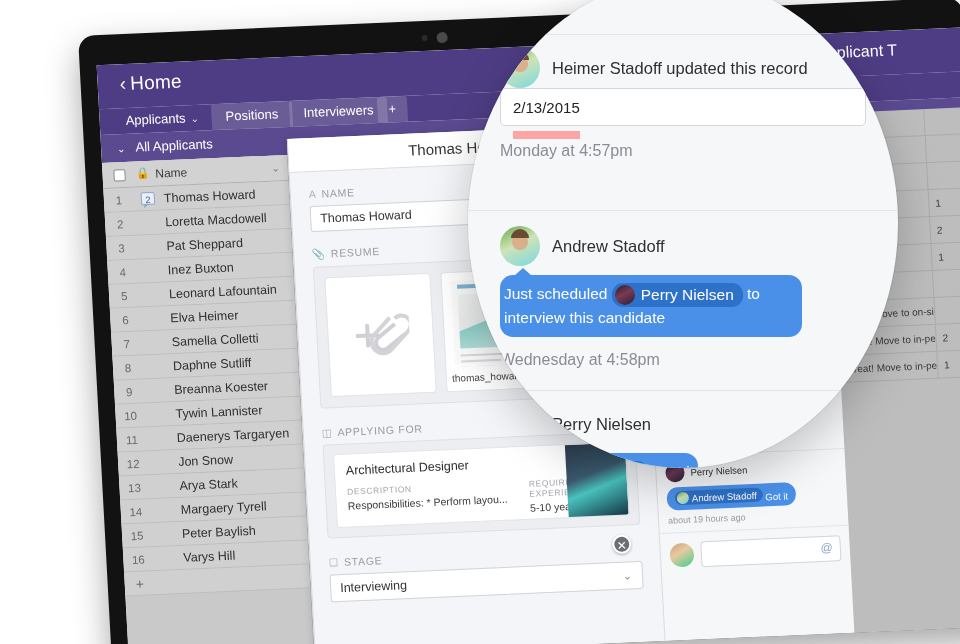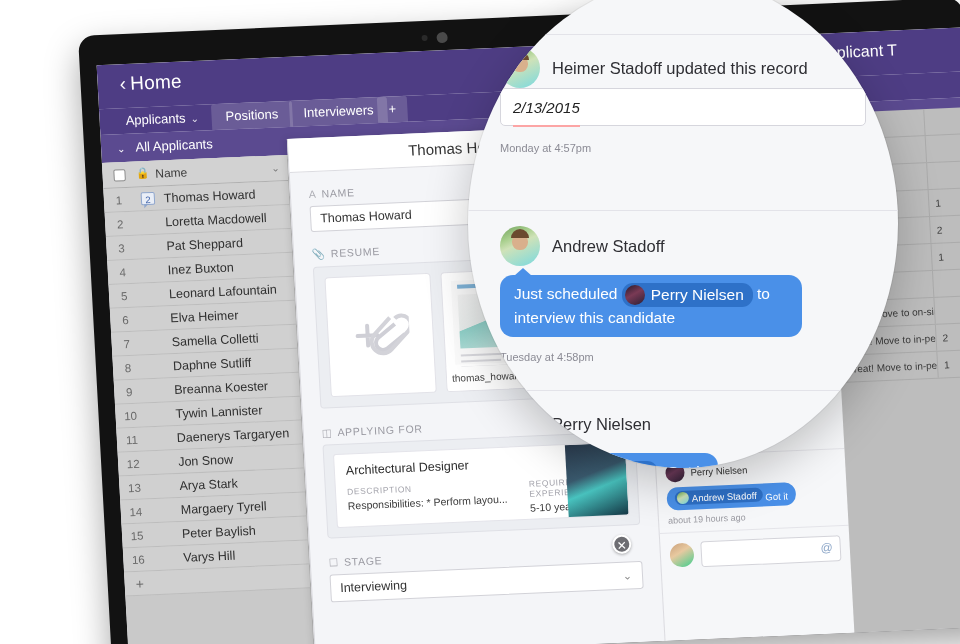--- a/index.html
+++ b/index.html
@@ -218,24 +218,24 @@
   .mav.perry:after{
     content:""; position:absolute; left:13px; top:9px; width:15px; height:17px; border-radius:50%;
     background:#4a3022;
   }
   .m-name { font-size:16.5px; color:#2e2e33; }
   .m-label { font-size:11.5px; letter-spacing:.9px; color:#8c8c96; }
   .m-input {
     background:#fff; border:1px solid #d6d6dd; border-radius:5px; height:38px; line-height:37px;
     font-size:15px; color:#222; padding:0 12px;
   }
-  .m-input .udl { border-bottom:2px solid #fca5a5; padding-bottom:9px;font-style:italic; }
-  .m-time { font-size:11px; color:#8b8b95; }
+  .m-input .udl { border-bottom:8px solid #fca5a5; padding-bottom:15px; }
+  .m-time { font-size:16px; color:#8b8b95; }
   .m-bubble {
-    background:#4a90e8; color:#fff; border-radius:13px; padding:8px 14px;
+    background:#4a90e8; color:#fff; border-radius:13px; padding:8px 4px;
     font-size:15.5px; line-height:1.38; display:inline-block; position:relative;
   }
   .m-bubble:before{
     content:""; position:absolute; left:14px; top:-7px; width:0;height:0;
     border-left:9px solid transparent; border-right:9px solid transparent; border-bottom:8px solid #4a90e8;
   }
   .m-mention {
     background:#2e71c8; border-radius:11px; padding:1px 9px 2px 3px;
     display:inline-flex; align-items:center; gap:6px; vertical-align:middle;
   }
@@ -551,21 +551,21 @@
         <div style="margin-top:9px;">
           <div class="m-bubble" style="max-width:302px;">
             <span>Just scheduled</span>
             <span class="m-mention">
               <span class="mm perry"></span>
               <span>Perry Nielsen</span>
             </span>
             <span>to interview this candidate</span>
           </div>
         </div>
-        <div class="m-time" style="margin-top:14px;">Tuesday at 4:58pm</div>
+        <div class="m-time" style="margin-top:14px;">Wednesday at 4:58pm</div>
       </div>
 
       <div class="m-sep" style="top:412px;"></div>
 
       <div class="m-item" style="top:426px; padding:0 32px;">
         <div class="m-head">
           <div class="mav perry"></div>
           <div class="m-name">Perry Nielsen</div>
         </div>
         <div style="margin-top:9px;">

